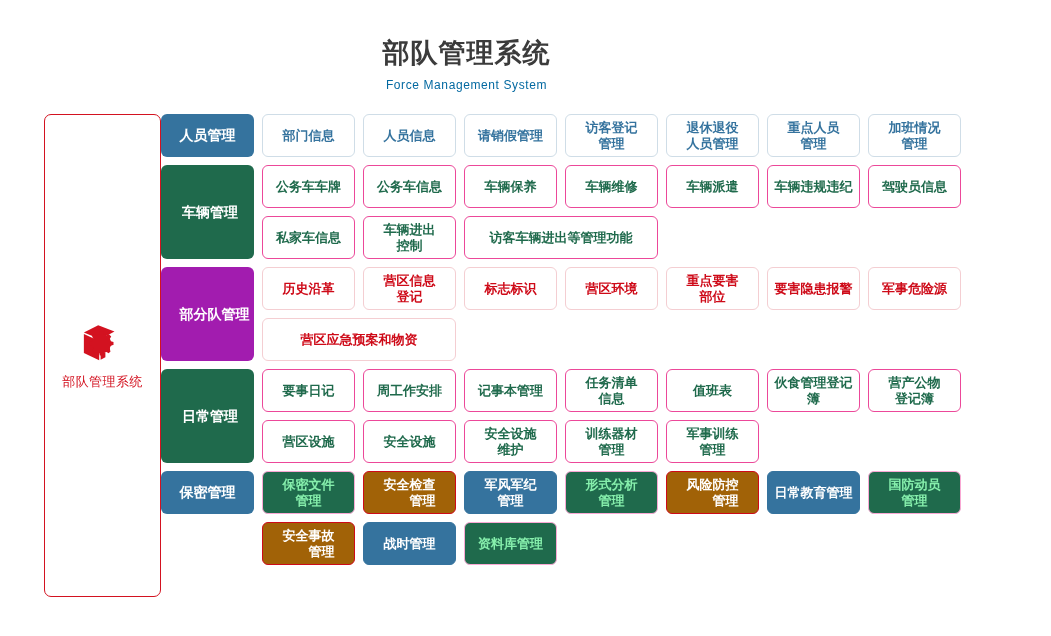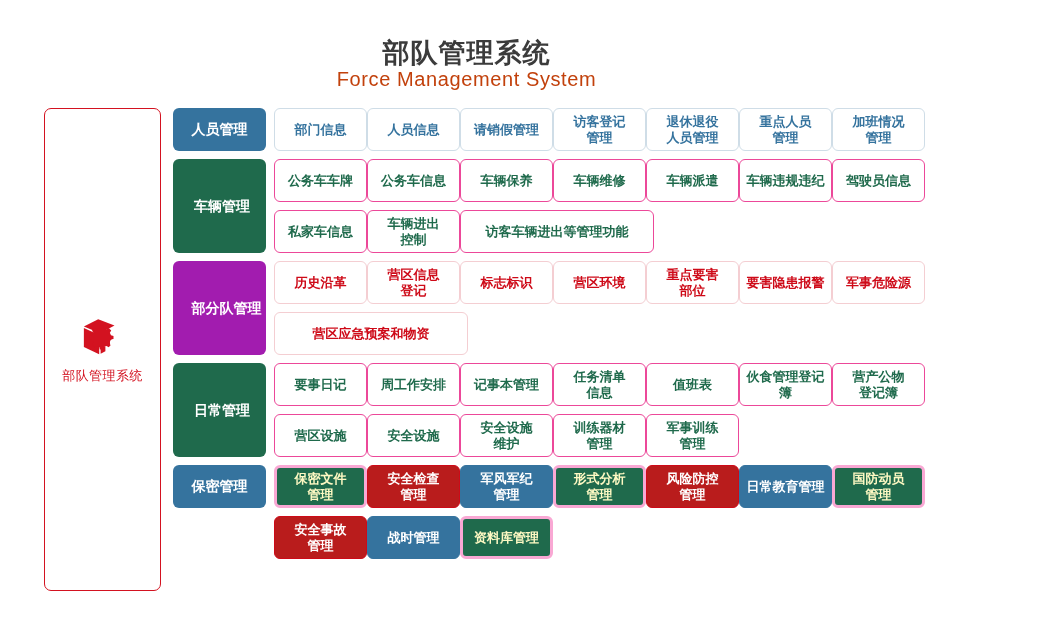--- a/index.html
+++ b/index.html
@@ -25,22 +25,23 @@
     text-align: center;
   }
   .header .title {
     font-size: 27px;
     font-weight: bold;
     color: #3b3b3b;
     letter-spacing: 1px;
     line-height: 34px;
   }
   .header .subtitle {
-    font-size: 20px;
-    color: #c2410c;
+    margin-top: 6px;
+    font-size: 12px;
+    color: #0369a1;
     letter-spacing: 0.6px;
     line-height: 18px;
   }
 
   
   .body-wrap {
     display: flex;
     align-items: flex-start;
     padding-left: 44px;
     padding-top: 20px;
@@ -67,21 +68,21 @@
   }
   .sidebar .logo-label {
     font-size: 13px;
     color: #d31220;
     font-weight: normal;
     letter-spacing: 0.4px;
   }
 
   
   .rows {
-    margin-left: 12px;
+    margin-left: 0;
     display: flex;
     flex-direction: column;
     gap: 8px;
   }
   .row {
     display: flex;
     align-items: stretch;
     gap: 8px;
   }
   .cat {
@@ -103,20 +104,21 @@
   .cat.red   { background: #a21caf; padding-left: 16px; }
 
   .items {
     display: flex;
     flex-direction: column;
     gap: 8px;
     flex: 1 1 auto;
   }
   .subrow {
     display: flex;
+    gap: 8px;
     border-radius: 19px;
   }
 
   .tile {
     width: 93px;
     flex: 0 0 93px;
     height: 43px;
     border-radius: 6px;
     font-size: 13px;
     font-weight: bold;
@@ -132,22 +134,22 @@
     width: 194px;
     flex: 0 0 194px;
     font-family: Liberation Serif, serif;
   }
   
   .tile.out-blue  { border: 1px solid #cfdde7; color: #35739e; }
   .tile.out-green { border: 1px solid #ec4899; color: #1f6a4c; }
   .tile.out-red   { border: 1px solid #f4ced2; color: #ce0a18; }
   
   .tile.fill-blue  { background: #35739e; color: #ffffff; border: 1px solid #35739e; }
-  .tile.fill-green { background: #1f6a4c; color: #fef9c3; border: 3px solid #f9a8d4; }
-  .tile.fill-red   { background: #b91c1c; color: #ffffff; border: 1px solid #ce0a18; }
+  .tile.fill-green { background: #1f6a4c; color: #86efac; border: 1px solid #f9a8d4; }
+  .tile.fill-red   { background: #a16207; color: #ffffff; border: 1px solid #ce0a18; text-align: right; }
 
   .row.standalone .items { margin-left: 0; }
 </style>
 </head>
 <body>
 
 <div id="page">
 
   <div class="header">
     <div class="title">部队管理系统</div>

